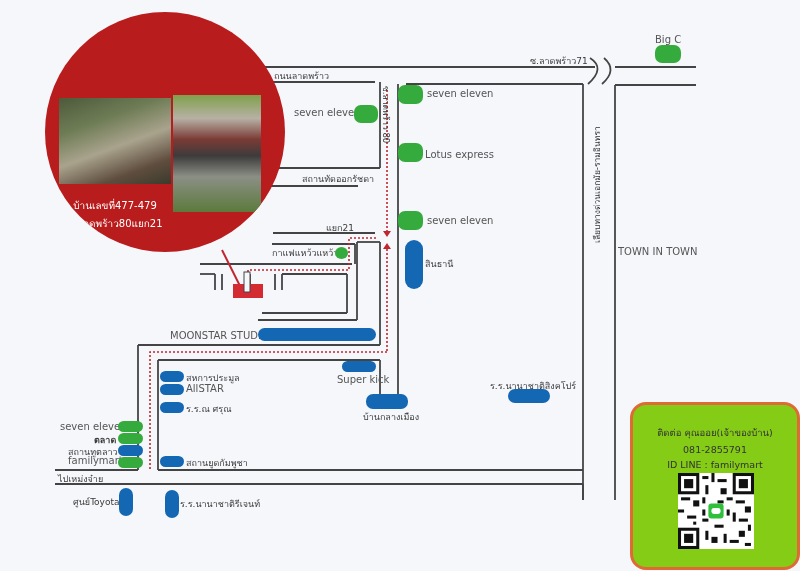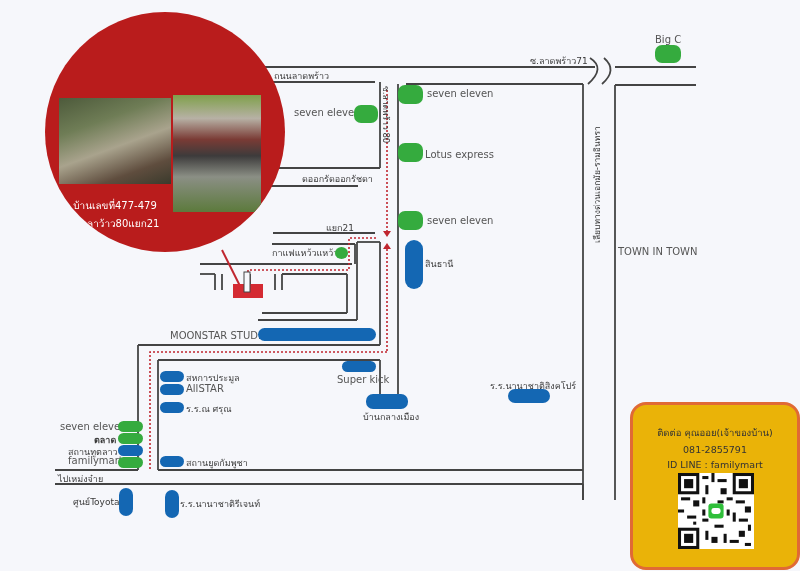--- a/index.html
+++ b/index.html
@@ -11,21 +11,21 @@
   .pill { position:absolute; border-radius:7px; }
   .green { background:#35ab3e; }
   .blue { background:#1467b3; }
   .vert { position:absolute; transform-origin:left top; white-space:nowrap; font-size:8.5px; color:#333; }
   #circle { position:absolute; left:45px; top:12px; width:240px; height:240px; border-radius:50%; background:#b91c1c; overflow:hidden; }
   .photo1 { position:absolute; left:14px; top:86px; width:112px; height:86px;
     background:linear-gradient(160deg,#4d5a3b 0%,#6f7d56 30%,#a9a38d 55%,#5f4d3e 80%,#3a3a2c 100%); }
   .photo2 { position:absolute; left:128px; top:83px; width:88px; height:117px;
     background:linear-gradient(180deg,#7fa04a 0%,#b7b1a5 20%,#7a3b35 38%,#3d3b3b 52%,#8b8f85 70%,#5c7a3c 100%); }
   .ctext { position:absolute; left:0; width:140px; text-align:center; color:#fff; font-size:10px; }
-  #contact { position:absolute; left:630px; top:402px; width:164px; height:162px; border:3px solid #e06a35; border-radius:16px; background:#eab308; }
+  #contact { position:absolute; left:630px; top:402px; width:164px; height:162px; border:3px solid #e06a35; border-radius:16px; background:#84cc16; }
   #contact .row { text-align:center; font-size:9.5px; color:#333; margin-top:4px; }
   #qr { position:absolute; left:45px; top:68px; width:76px; height:76px; }
 </style>
 </head>
 <body>
 
 <svg id="map" width="800" height="571">
   <g stroke="#444" stroke-width="1.8" fill="none">
 
     <line x1="215" y1="67" x2="595" y2="67"></line>
@@ -83,27 +83,27 @@
 
   <line x1="222" y1="250" x2="240" y2="286" stroke="#c0262f" stroke-width="2"></line>
   <rect x="233" y="284" width="30" height="14" fill="#d42a32"></rect>
   <rect x="244" y="272" width="6" height="20" fill="#f6f7fb" stroke="#444" stroke-width="1"></rect>
 </svg>
 
 <div id="circle">
   <div class="photo1"></div>
   <div class="photo2"></div>
   <div class="ctext" style="top:186px;">บ้านเลขที่477-479</div>
-  <div class="ctext" style="top:204px;">ซ.ตลาว้าว80แยก21</div>
+  <div class="ctext" style="top:204px;">ซ.ลาดพร้าว80แยก21</div>
 </div>
 
 <div class="lbl" style="left:274px;top:69px;">ถนนลาดพร้าว</div>
 <div class="lbl" style="left:530px;top:54px;">ซ.ลาดพร้าว71</div>
 <div class="vert" style="left:382px;top:86px;transform:rotate(90deg) translate(0,-11px);">ซ.ลาดพร้าว 80</div>
-<div class="lbl" style="left:302px;top:172px;">ดออกรัดออกรัชดา</div>
+<div class="lbl" style="left:302px;top:172px;">สถานทัดออกรัชดา</div>
 <div class="lbl" style="left:326px;top:221px;">แยก21</div>
 <div class="vert" style="left:590px;top:243px;transform:rotate(-90deg);">เลียบทางด่วนเอกมัย-รามอินทรา</div>
 <div class="lbl" style="left:58px;top:472px;">ไปเหม่งจ๋าย</div>
 
 <div class="lbl en" style="left:655px;top:34px;">Big C</div>
 <div class="pill green" style="left:655px;top:45px;width:26px;height:18px;"></div>
 
 <div class="lbl en" style="left:294px;top:107px;">seven eleven</div>
 <div class="pill green" style="left:354px;top:105px;width:24px;height:18px;"></div>
 

